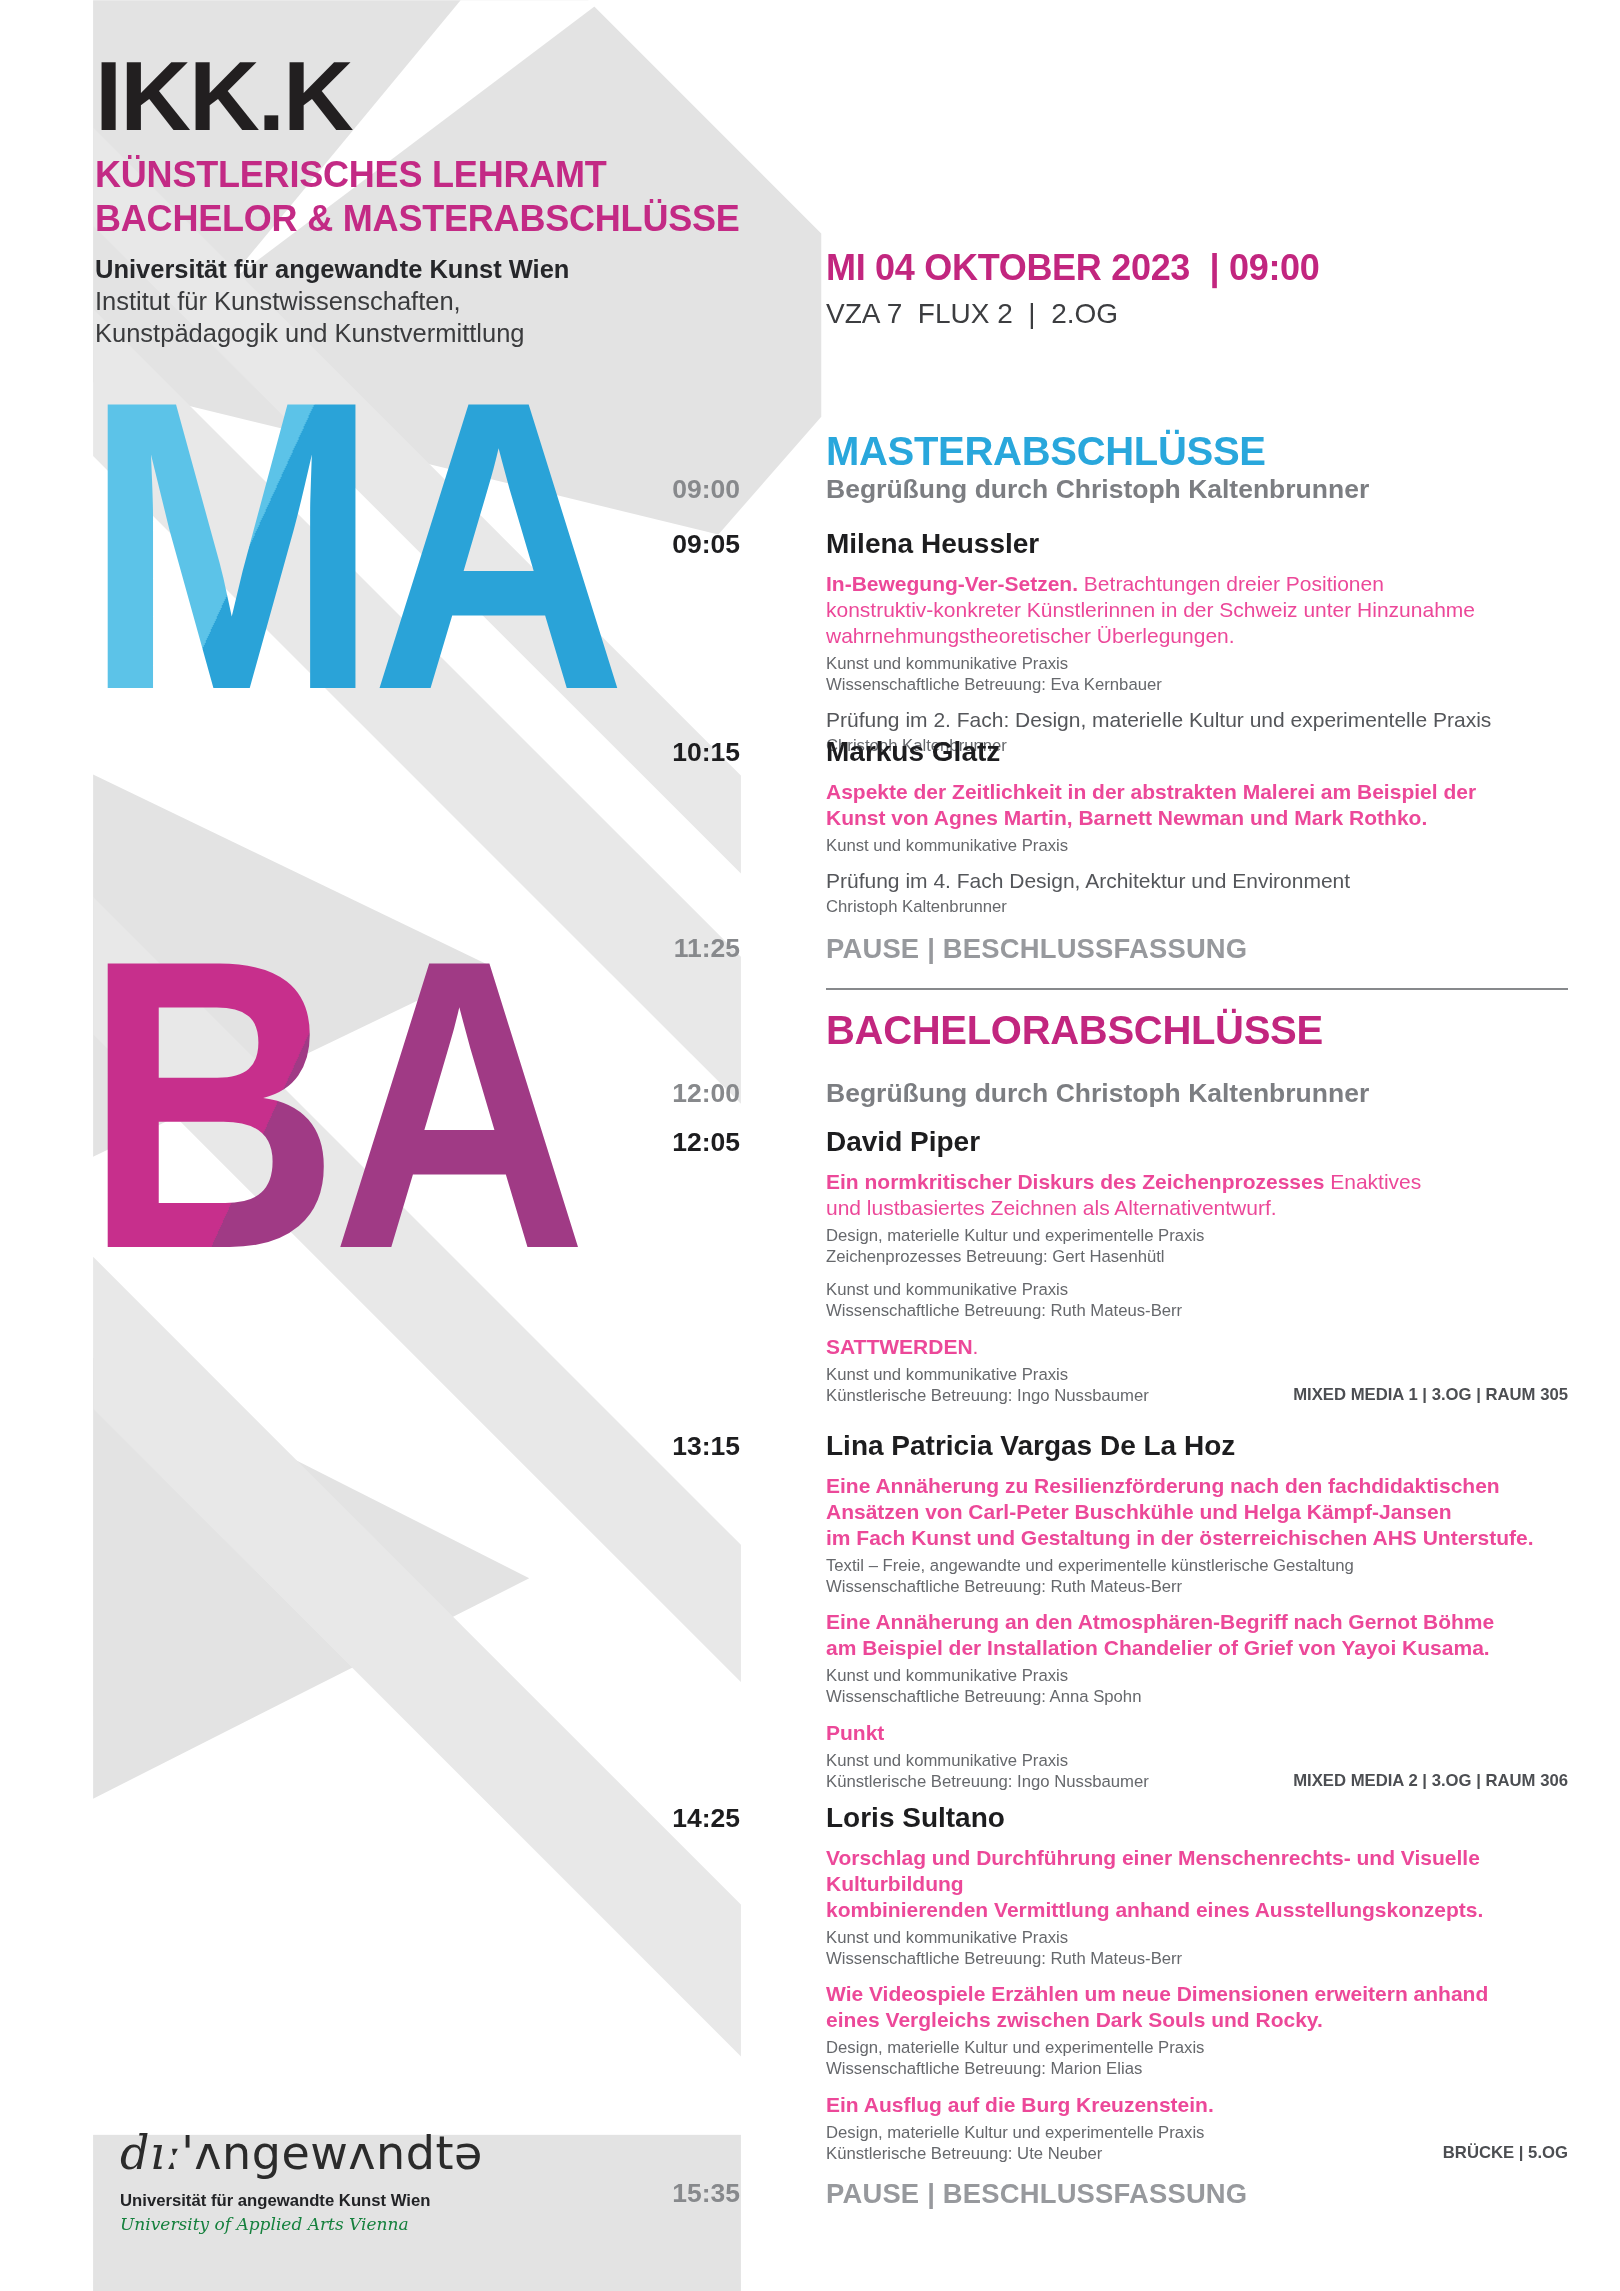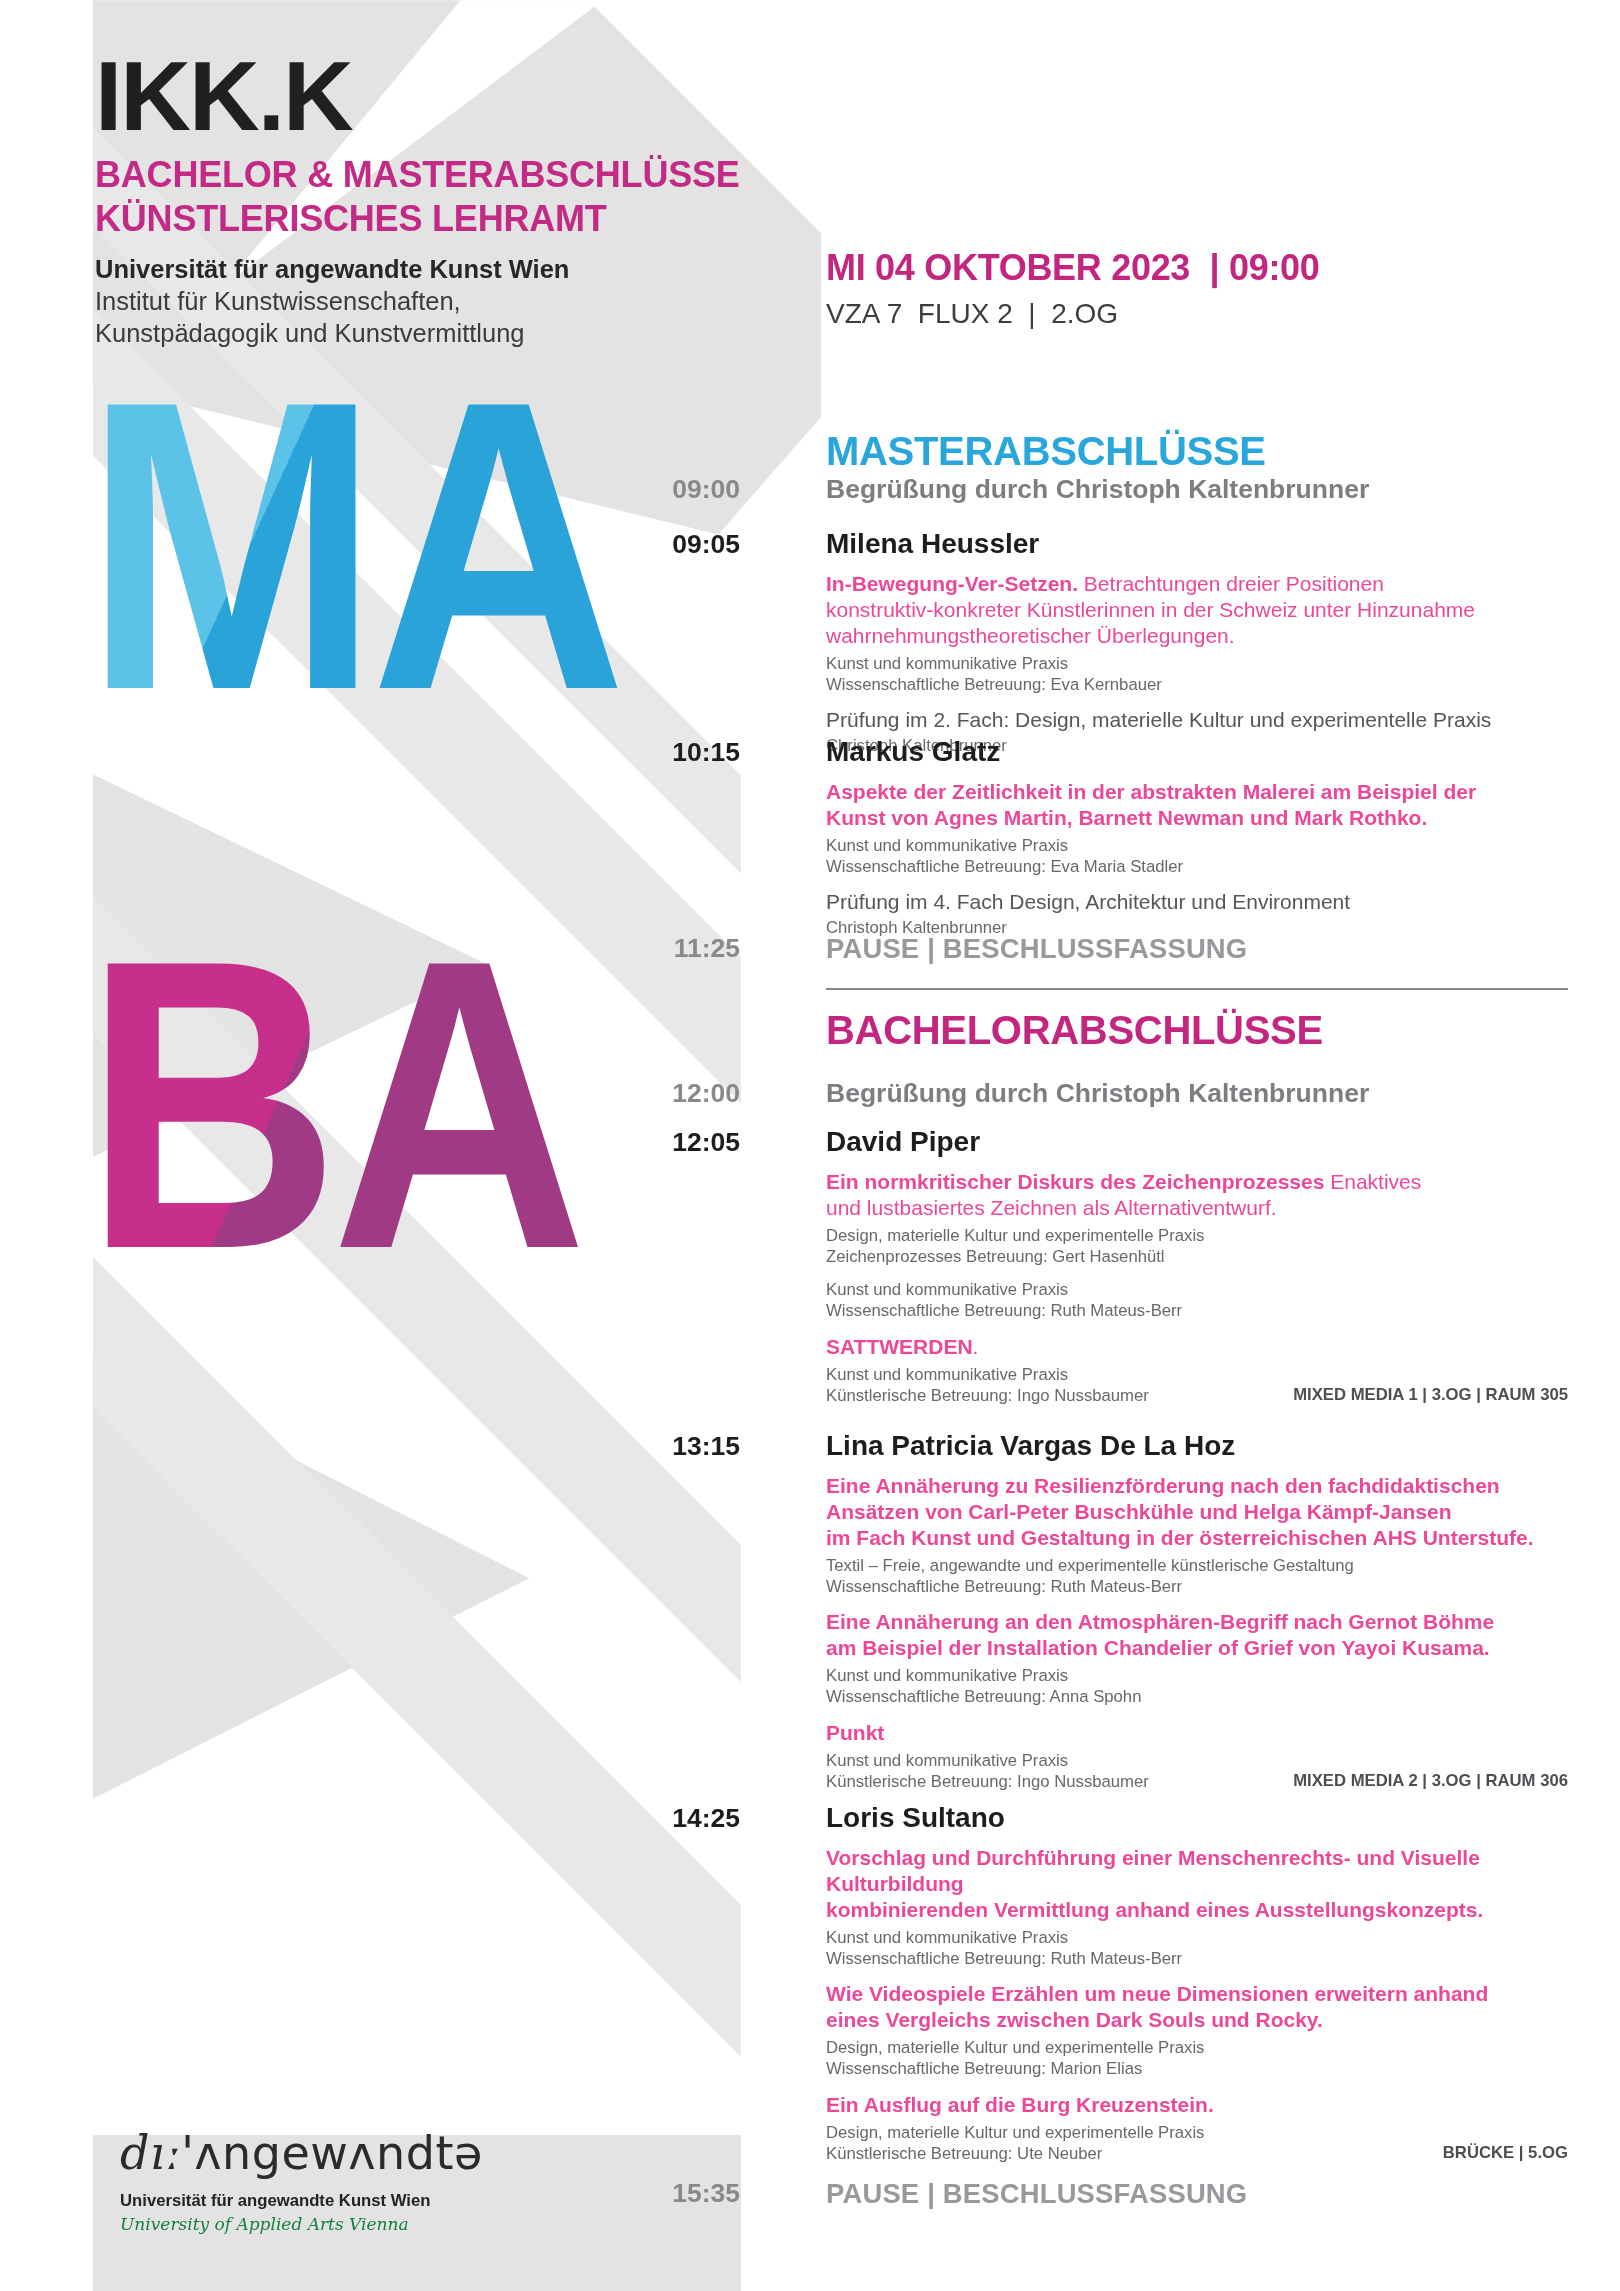--- a/index.html
+++ b/index.html
@@ -64,22 +64,22 @@
     <polygon points="95,1282 95,1437 756,2098 756,1943" fill="#e8e8e8"></polygon>
     <rect x="95" y="2178" width="661" height="160" fill="#e3e3e3"></rect>
   </svg>
 
   <div class="wm wm-ma">MA</div>
   <div class="wm wm-ba">BA</div>
 
   <div class="brand">
     <div class="brand-title">IKK.K</div>
     <div class="brand-sub">
+      <div>KÜNSTLERISCHES LEHRAMT</div>
       <div>BACHELOR &amp; MASTERABSCHLÜSSE</div>
-      <div>KÜNSTLERISCHES LEHRAMT</div>
     </div>
     <div class="brand-org">
       <div class="b1">Universität für angewandte Kunst Wien</div>
       <div>Institut für Kunstwissenschaften,</div>
       <div>Kunstpädagogik und Kunstvermittlung</div>
     </div>
   </div>
 
   <div class="col">
 
@@ -111,21 +111,20 @@
       </div>
     </div>
 
     <div class="entry" style="top:737px;">
       <span class="time">10:15</span>
       <div class="name">Markus Glatz</div>
       <div class="work">
         <div class="wtitle"><span class="tb">Aspekte der Zeitlichkeit in der abstrakten Malerei am Beispiel der
 Kunst von Agnes Martin, Barnett Newman und Mark Rothko.</span></div>
         <div class="wline">Kunst und kommunikative Praxis</div>
-        <div class="wline">Wissenschaftliche Betreuung: Eva Maria Stadler</div>
       </div>
       <div class="work">
         <div class="exam">Prüfung im 4. Fach Design, Architektur und Environment</div>
         <div class="wline">Christoph Kaltenbrunner</div>
       </div>
     </div>
 
     <div class="entry" style="top:933px;">
       <span class="time gray">11:25</span>
       <span class="pause">PAUSE | BESCHLUSSFASSUNG</span>

